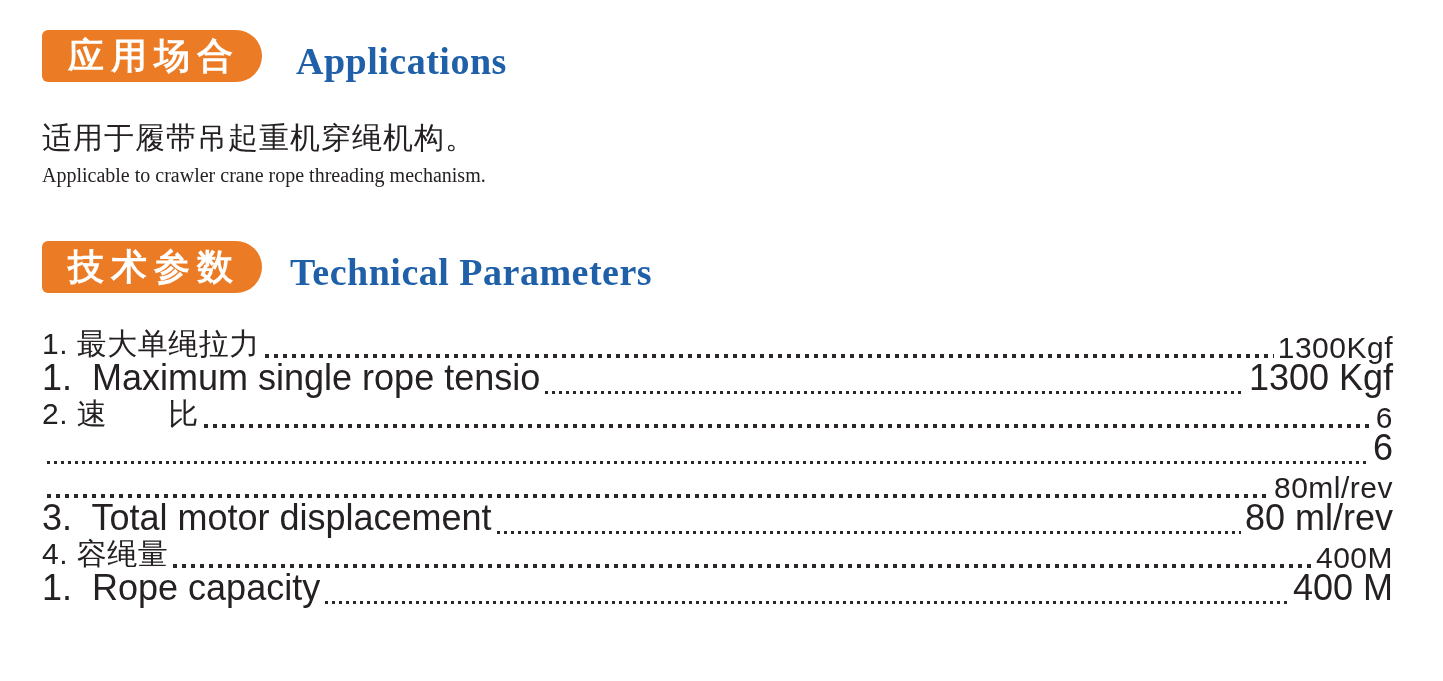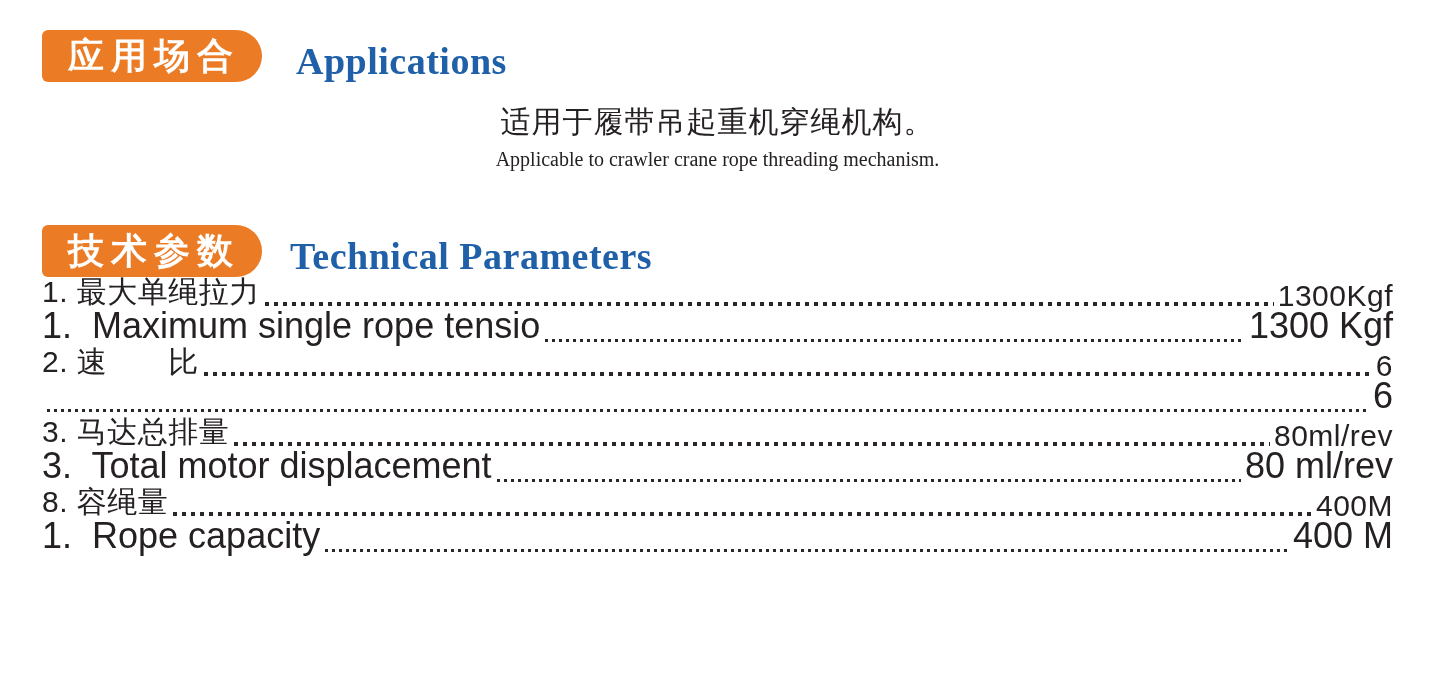--- a/index.html
+++ b/index.html
@@ -2,45 +2,45 @@
 <html><head>
 <meta charset="utf-8">
 <style>
   * { margin: 0; padding: 0; box-sizing: border-box; }
   html, body { background: #ffffff; }
   body {
     width: 1443px; height: 681px; overflow: hidden;
     font-family: "Liberation Sans", "DejaVu Sans", sans-serif;
     color: #252122;
   }
-  .page { width: 100%; height: 100%; padding: 30px 50px 0 42px; text-align: center; }
+  .page { width: 100%; height: 100%; padding: 30px 50px 0 42px; }
 
   .section-header { display: flex; align-items: center; gap: 34px; height: 52px; }
   .section-header.second { margin-top: 54px; gap: 28px; }
 
   .badge {
     background: #EB7B24; color: #ffffff;
     font-size: 36px; font-weight: bold; letter-spacing: 7px;
     height: 52px; line-height: 52px; padding: 0 22px 0 26px;
     border-radius: 6px 26px 26px 6px;
     flex: 0 0 auto;
   }
   .title-en {
     font-family: "Liberation Serif", "DejaVu Serif", serif;
     font-size: 38px; font-weight: bold; color: #2060A8;
     margin-top: 10px; letter-spacing: 0.5px;
   }
 
-  .body-cn { margin-top: 20px; font-size: 30px; letter-spacing: 1px; }
+  .body-cn { margin-top: 36px; font-size: 30px; letter-spacing: 1px; }
   .body-en {
     margin-top: 5px; font-size: 20px;
     font-family: "Liberation Serif", "DejaVu Serif", serif;
   }
 
-  .params { }
+  .params { margin-top: 36px; }
   .param-row { display: flex; align-items: flex-end; }
   .param-row.cn { font-size: 30px; height: 36px; letter-spacing: 0.5px; }
   .param-row.en {
     font-family: Liberation Sans, sans-serif;
     font-size: 36px; height: 34px;
   }
   .label { white-space: pre; flex: 0 0 auto; }
   .value { flex: 0 0 auto; white-space: pre; }
   .dots {
     flex: 1 1 auto; min-width: 20px; height: 4px;
@@ -92,34 +92,33 @@
         <span class="value">6</span>
       </div>
       <div class="param-row en">
         <span class="dots"></span>
         <span class="value">6</span>
       </div>
     </div>
 
     <div class="param-pair">
       <div class="param-row cn">
-        <span class="label">3. 马达总排量</span>
         <span class="dots"></span>
         <span class="value">80ml/rev</span>
       </div>
       <div class="param-row en">
         <span class="label">3.  Total motor displacement</span>
         <span class="dots"></span>
         <span class="value">80 ml/rev</span>
       </div>
     </div>
 
     <div class="param-pair">
       <div class="param-row cn">
-        <span class="label">8. 容绳量</span>
+        <span class="label">4. 容绳量</span>
         <span class="dots"></span>
         <span class="value">400M</span>
       </div>
       <div class="param-row en">
         <span class="label">1.  Rope capacity</span>
         <span class="dots"></span>
         <span class="value">400 M</span>
       </div>
     </div>
 

